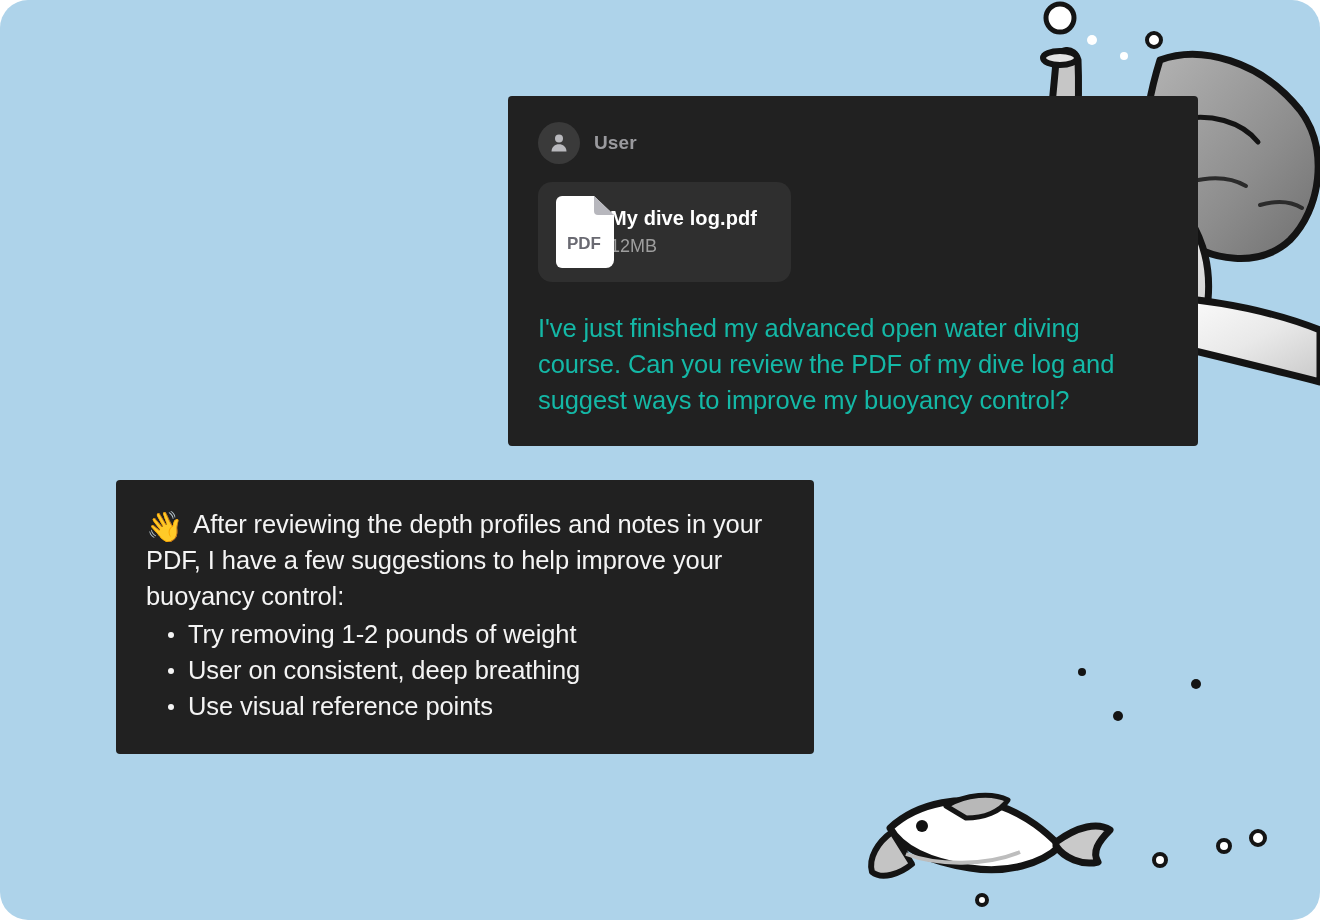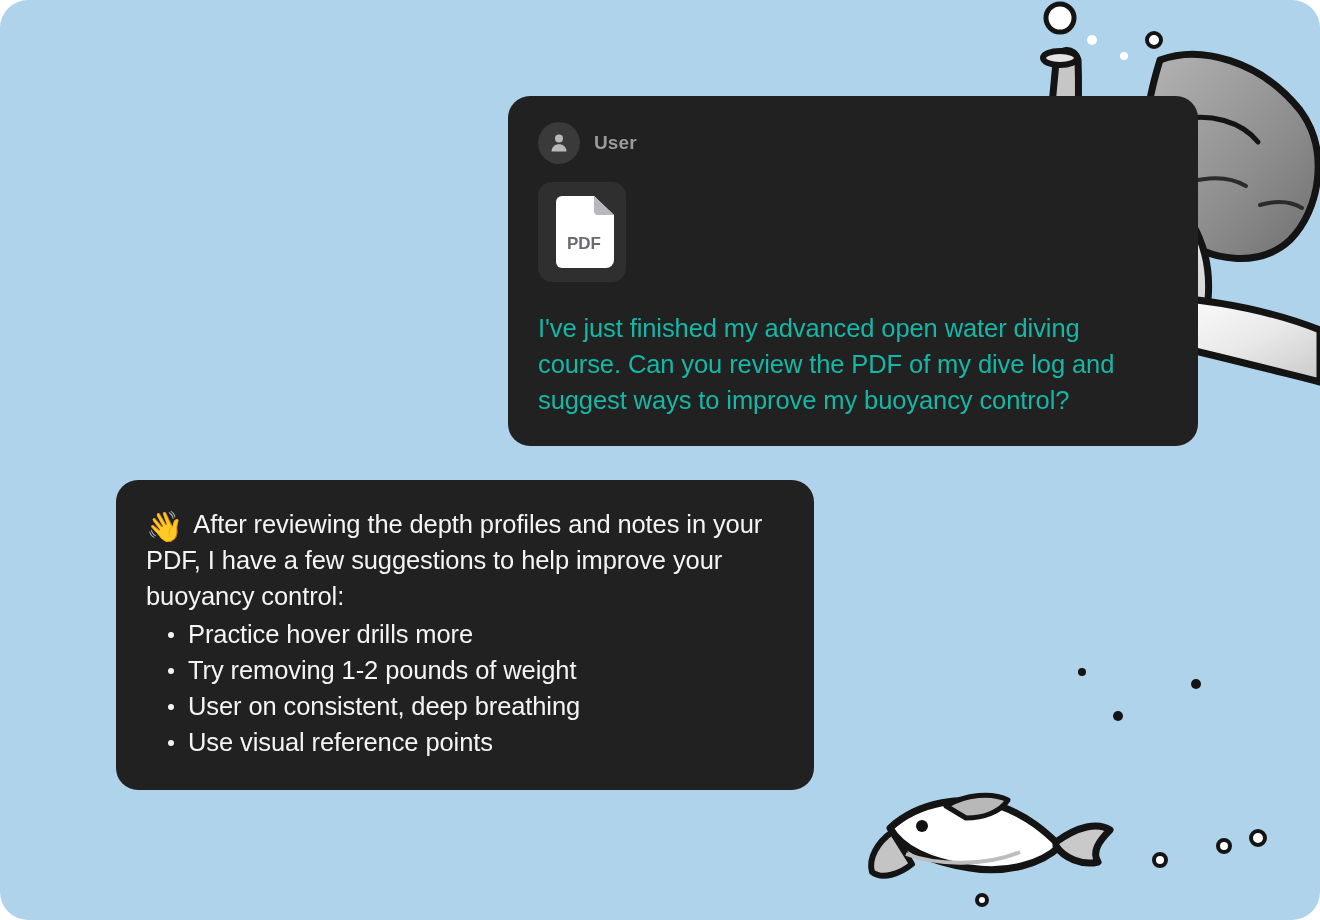--- a/index.html
+++ b/index.html
@@ -23,21 +23,21 @@
     right: 0; top: 0;
     width: 460px; height: 920px;
     pointer-events: none;
   }
   #illustration svg { display: block; width: 100%; height: 100%; }
 
   
   .bubble {
     position: absolute;
     background: #212121;
-    border-radius: 22px;
+    border-radius: 4px;
   }
 
   
   #user-bubble {
     left: 508px; top: 96px;
     width: 690px;
     padding: 26px 30px 28px 30px;
   }
   .user-head {
     display: flex;
@@ -268,28 +268,31 @@
     </div>
 
     <div class="file-card">
       <div class="file-icon">
         <svg width="58" height="72" viewBox="0 0 58 72" aria-hidden="true">
           <path d="M6 0 H38 L58 19 V64 A8 8 0 0 1 50 72 H6 A6 6 0 0 1 0 66 V6 A6 6 0 0 1 6 0 Z" fill="#ffffff"></path>
           <path d="M38 0 L58 19 H42 A4 4 0 0 1 38 15 Z" fill="#b7b7bd"></path>
           <text x="28" y="53" text-anchor="middle" font-family="Liberation Sans, sans-serif" font-size="17" font-weight="700" fill="#6a6a72">PDF</text>
         </svg>
       </div>
+      <div class="file-meta">
+        <div class="file-name">My dive log.pdf</div>
+        <div class="file-size">12MB</div>
+      </div>
     </div>
 
     <div class="msg-text">I've just finished my advanced open water diving course. Can you review the PDF of my dive log and suggest ways to improve my buoyancy control?</div>
   </div>
 
   <div class="bubble" id="assistant-bubble">
     <p class="assist-intro"><span class="wave-emoji">👋</span><span>After reviewing the depth profiles and notes in your PDF, I have a few suggestions to help improve your buoyancy control:</span></p>
     <ul class="suggest-list">
-      <li>Practice hover drills more</li>
       <li>Try removing 1-2 pounds of weight</li>
       <li>User on consistent, deep breathing</li>
       <li>Use visual reference points</li>
     </ul>
   </div>
 
 </div>
 
 </body></html>

